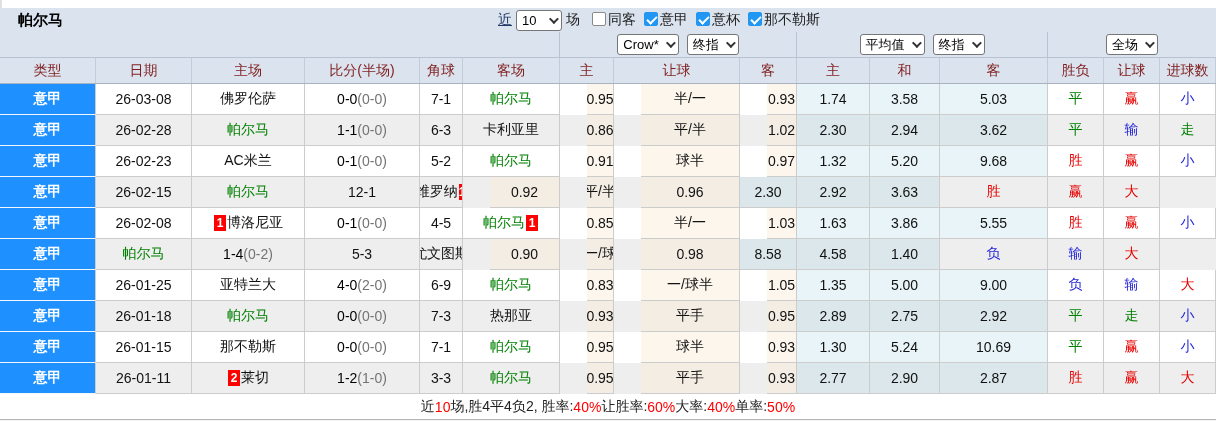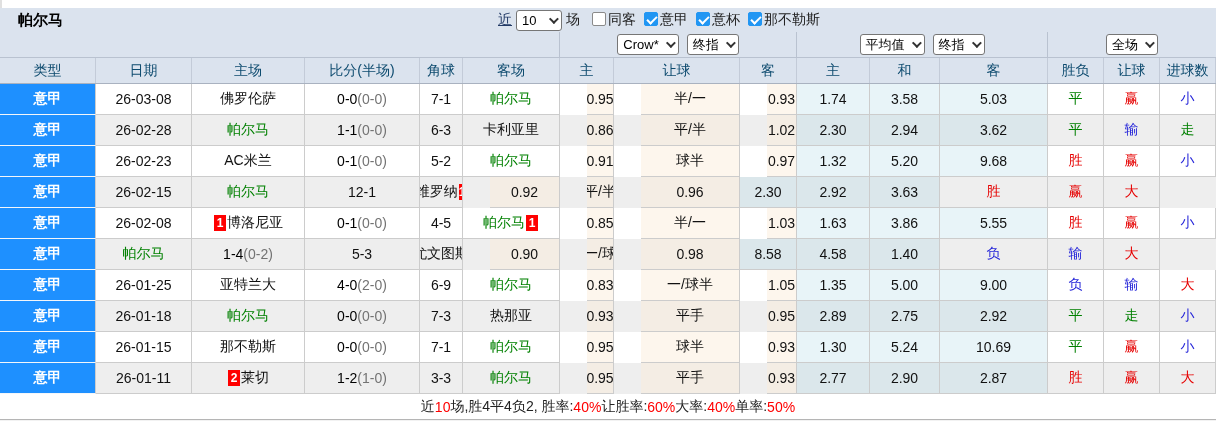--- a/index.html
+++ b/index.html
@@ -92,21 +92,21 @@
   .filter-cell:last-child { border-right: none; }
   .fc-empty { grid-column: 1 / 7; }
   .fc-asia  { grid-column: 7 / 10; }
   .fc-euro  { grid-column: 10 / 13; }
   .fc-scope { grid-column: 13 / 16; }
 
   
   .col-header { height: 26px; background: #dbe3ee; border-bottom: 1px solid #a9b2c0; }
   .col-header .hcell {
     display: flex; align-items: center; justify-content: center;
-    font-size: 14px; color: #0c4a6e;
+    font-size: 14px; color: #7f1d1d;
     border-right: 1px solid #c3cbd8;
   }
 
   
   .row { background: #ffffff; }
   .row.alt { background: #eeeeee; }
   .cell {
     min-height: 31px;
     display: flex; align-items: center; justify-content: center;
     font-size: 14px; color: #111;

